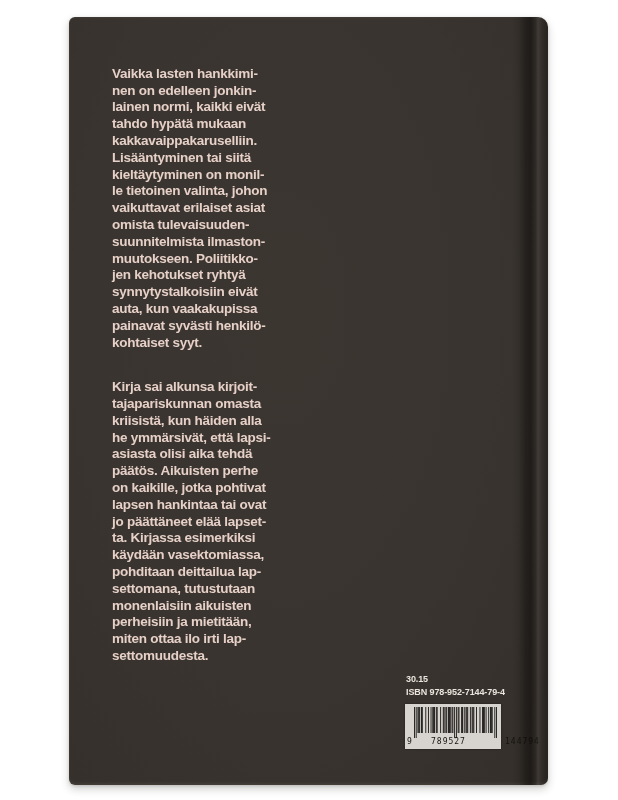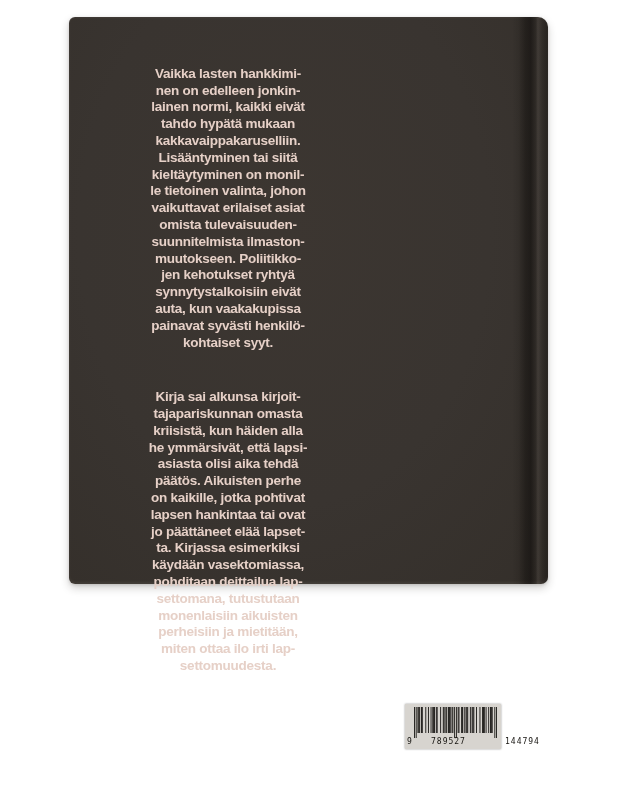--- a/index.html
+++ b/index.html
@@ -15,30 +15,29 @@
     position: relative;
     width: 618px;
     height: 800px;
     background: #ffffff;
   }
   .book {
     position: absolute;
     left: 69px;
     top: 17px;
     width: 479px;
-    height: 567px;
+    height: 768px;
     border-radius: 6px 10px 7px 6px;
     background:
       radial-gradient(ellipse at 45% 38%, #3c3631 0%, #393430 55%, #342f2a 100%);
     box-shadow:
       0 4px 9px rgba(40, 35, 30, 0.22),
       0 1px 3px rgba(40, 35, 30, 0.15),
       inset 0 -2px 3px rgba(255, 240, 228, 0.07),
       inset 0 1px 2px rgba(255, 245, 235, 0.05);
-    text-align: center;
   }
   
   .hinge {
     position: absolute;
     top: 0;
     right: 0;
     width: 36px;
     height: 100%;
     border-radius: 0 10px 7px 0;
     background: linear-gradient(90deg,
@@ -56,21 +55,21 @@
     left: 43px;
     top: 32px;
     width: 232px;
     color: #e6d0c7;
     font-weight: bold;
     font-size: 13.5px;
     line-height: 16.8px;
     letter-spacing: -0.25px;
     white-space: pre-line;
   }
-  .para2 { margin-top: 21px; }
+  .para2 { margin-top: 11px; }
   .meta {
     position: absolute;
     left: 337px;
     top: 656px;
     color: #ebe5de;
     font-weight: bold;
     font-size: 9px;
     line-height: 13px;
     letter-spacing: -0.1px;
     white-space: nowrap;
@@ -144,20 +143,24 @@
 ta. Kirjassa esimerkiksi
 käydään vasektomiassa,
 pohditaan deittailua lap-
 settomana, tutustutaan
 monenlaisiin aikuisten
 perheisiin ja mietitään,
 miten ottaa ilo irti lap-
 settomuudesta.</div>
     </div>
 
+    <div class="meta">
+      <div>30.15</div>
+      <div>ISBN 978-952-7144-79-4</div>
+    </div>
 
     <div class="barcode">
       <svg viewBox="0 0 95 31" preserveAspectRatio="none" xmlns="http://www.w3.org/2000/svg">
           <rect x="0" y="0" width="1" height="31"></rect>
           <rect x="2" y="0" width="1" height="31"></rect>
           <rect x="4" y="0" width="1" height="26"></rect>
           <rect x="5" y="0" width="1" height="26"></rect>
           <rect x="6" y="0" width="1" height="26"></rect>
           <rect x="8" y="0" width="1" height="26"></rect>
           <rect x="9" y="0" width="1" height="26"></rect>

